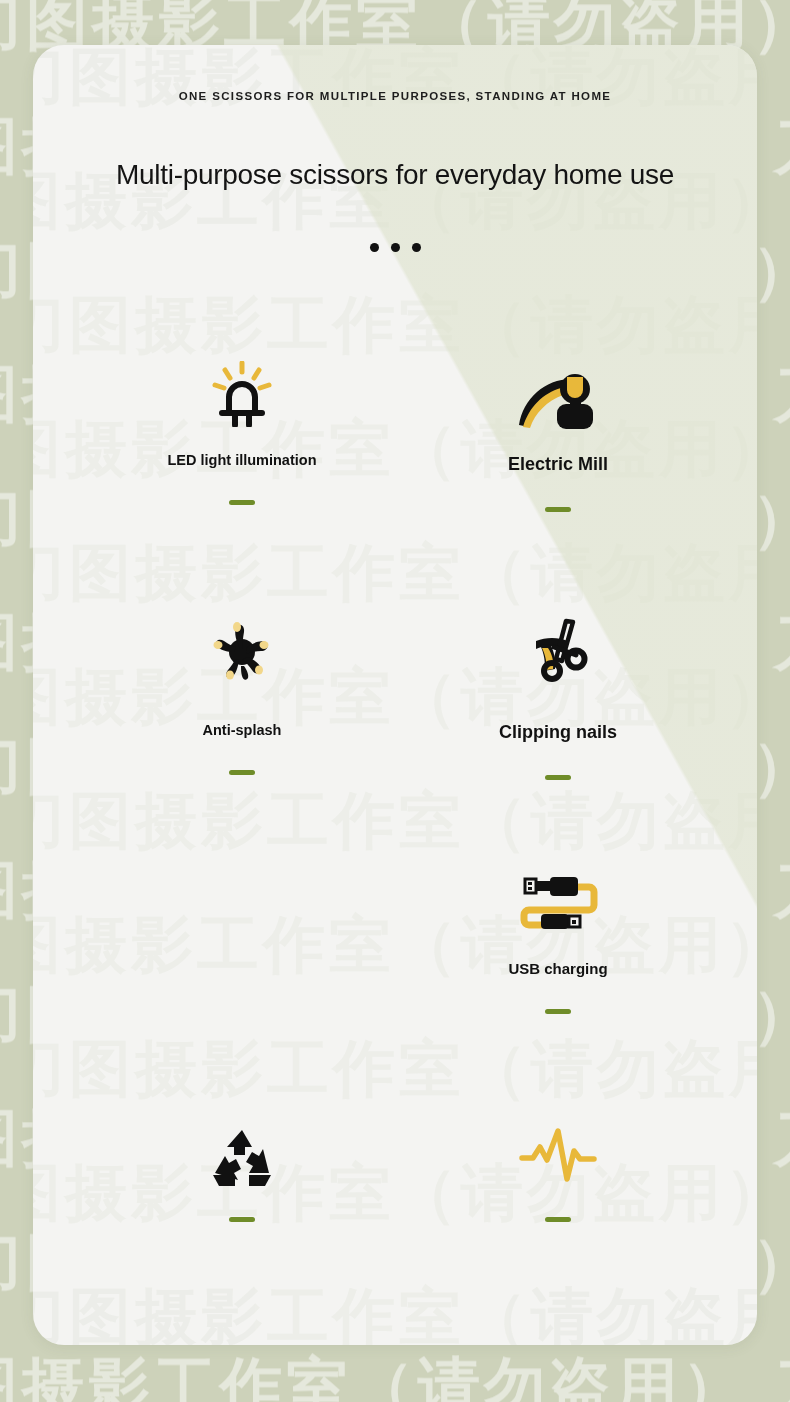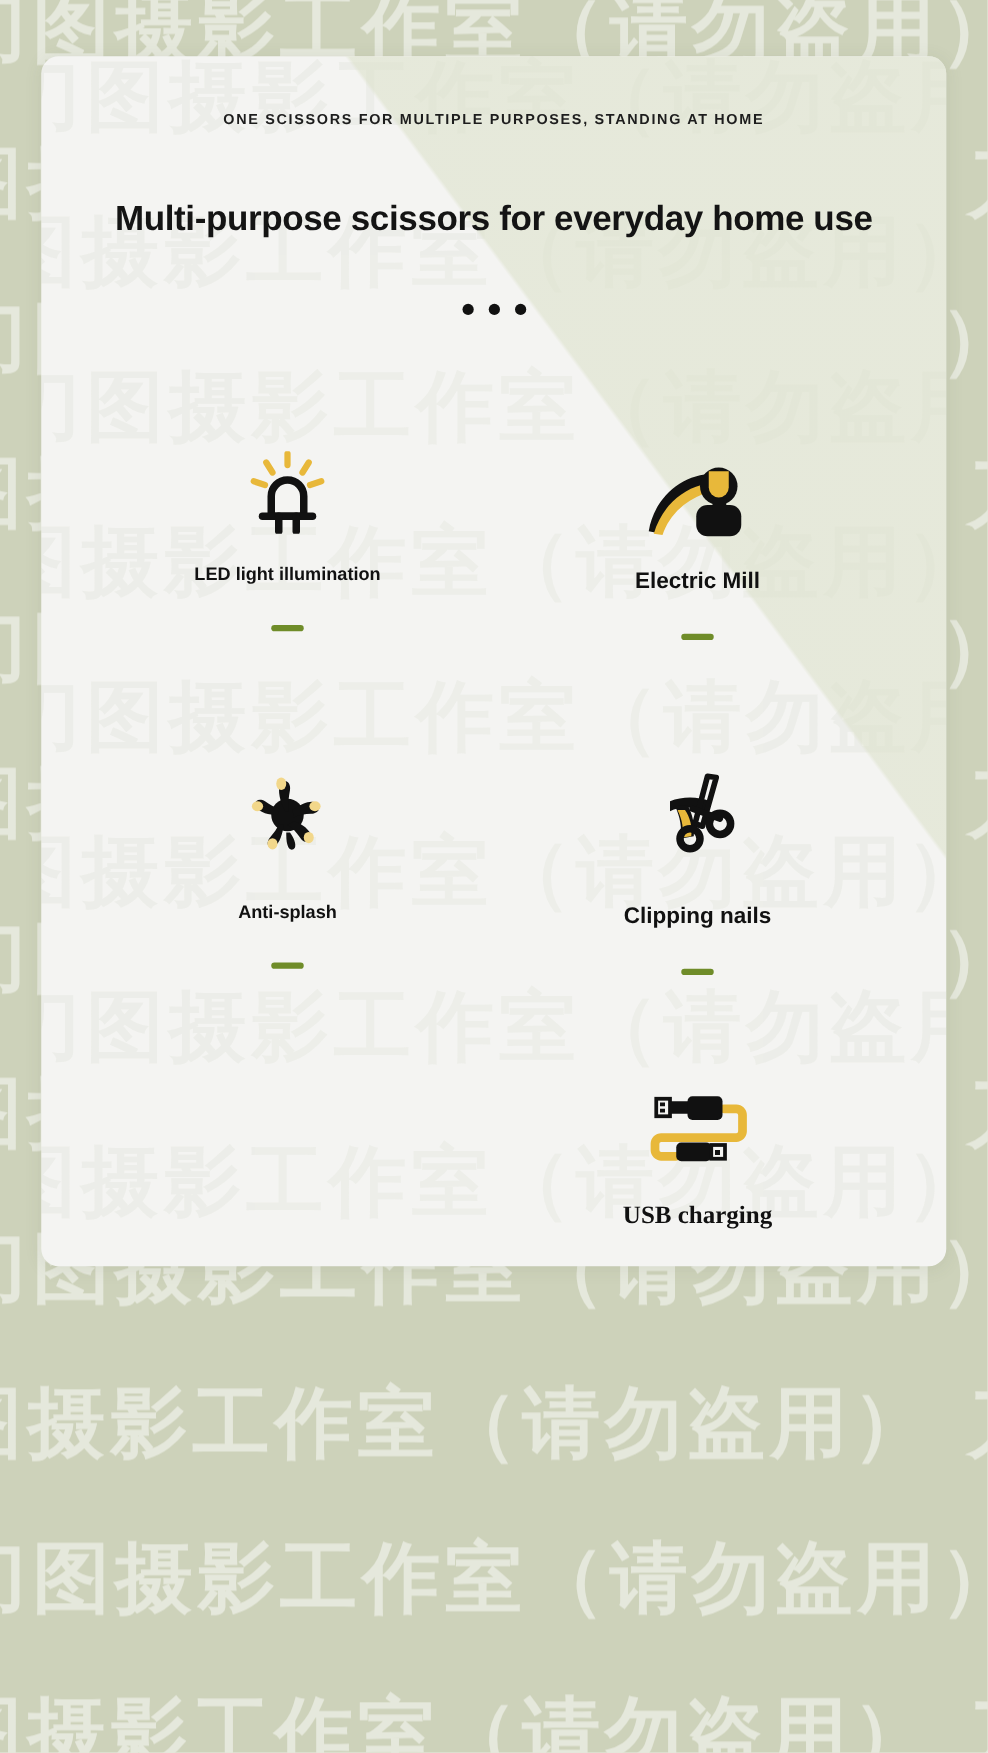--- a/index.html
+++ b/index.html
@@ -38,23 +38,23 @@
     text-shadow: 0 1px 0 rgba(255,255,255,0.25);
   }
   .wm-row.odd { transform: translateX(-70px); }
 
   
   #product-card {
     position: absolute;
     left: 33px;
     top: 45px;
     width: 724px;
-    height: 968px;
+    height: 1300px;
     background: #f4f4f2;
-    border-radius: 14px;
+    border-radius: 31px;
     overflow: hidden;
     box-shadow: 0 2px 14px rgba(90,95,70,0.10);
   }
   .card-wm {
     position: absolute;
     inset: -30px -30px;
     pointer-events: none;
     overflow: hidden;
     opacity: 0.55;
   }
@@ -91,21 +91,21 @@
     font-weight: 700;
     letter-spacing: 1.35px;
     color: #1d1d1d;
   }
   .headline {
     position: absolute;
     left: 0; right: 0;
     top: 114px;
     text-align: center;
     font-size: 28px;
-    font-weight: 700;
+    font-weight: 400;
     letter-spacing: -0.3px;
     color: #141414;
   }
   .dots {
     position: absolute;
     left: 0; right: 0;
     top: 198px;
     text-align: center;
     font-size: 0;
   }
@@ -127,21 +127,21 @@
   .frow {
     position: relative;
     height: 252px;
   }
   .fcell {
     position: absolute;
     top: 0;
     width: 290px;
     text-align: center;
   }
-  .fcell.left  { left: 52px; text-align: center; }
+  .fcell.left  { left: 64px; text-align: center; }
   .fcell.right { left: 380px; }
 
   .ficon {
     height: 76px;
     display: flex;
     align-items: flex-end;
     justify-content: center;
   }
   .ficon svg { display: block; }
 
@@ -159,21 +159,21 @@
     margin-top: 30px;
     width: 26px;
     height: 5px;
     border-radius: 3px;
     background: #6f8c29;
   }
   
   .r1 .left .ficon  { height: 72px; }
   .r1 .left .flabel { margin-top: 24px; }
   .r1 .right .flabel{ margin-top: 22px; }
-  .r3 .right .flabel{ font-size: 20px; margin-top: 24px; font-family: Liberation Serif, serif; }
+  .r3 .right .flabel{ font-size: 15px; margin-top: 24px; }
   .r4 .left .flabel { font-size: 14.5px; }
 </style>
 </head>
 <body>
 
 <div id="page-root">
 
   <div class="wm-layer" id="page-watermark">
       <div class="wm-row ">刀图摄影工作室（请勿盗用） 刀图摄影工作室（请勿盗用） 刀图摄影工作室（请勿盗用） 刀图摄影工作室（请勿盗用） 刀图摄影工作室（请勿盗用） 刀图摄影工作室（请勿盗用） </div>
       <div class="wm-row odd">刀图摄影工作室（请勿盗用） 刀图摄影工作室（请勿盗用） 刀图摄影工作室（请勿盗用） 刀图摄影工作室（请勿盗用） 刀图摄影工作室（请勿盗用） 刀图摄影工作室（请勿盗用） </div>

